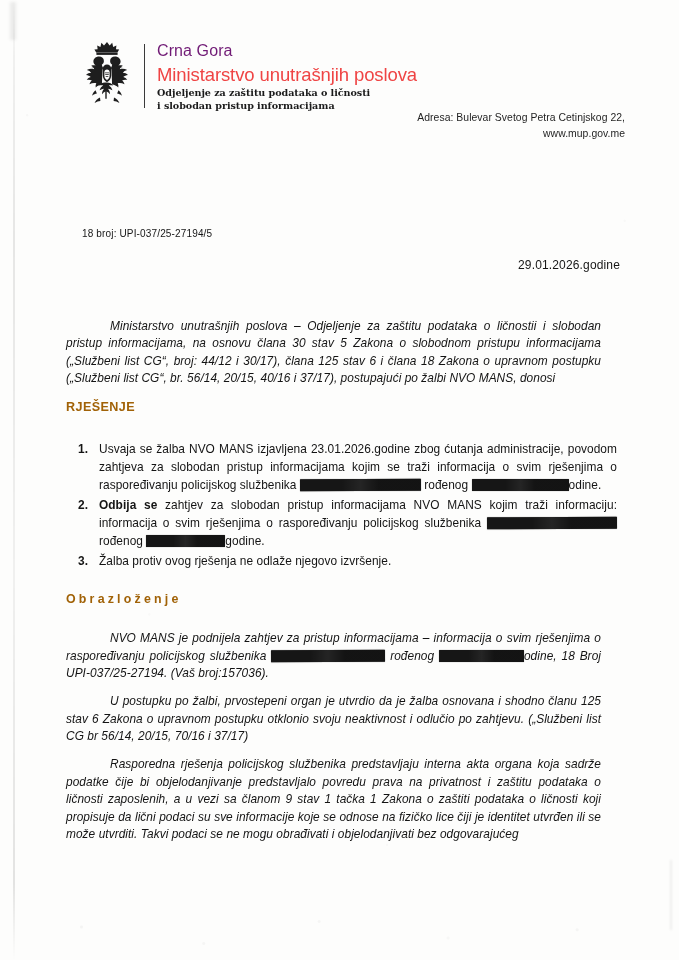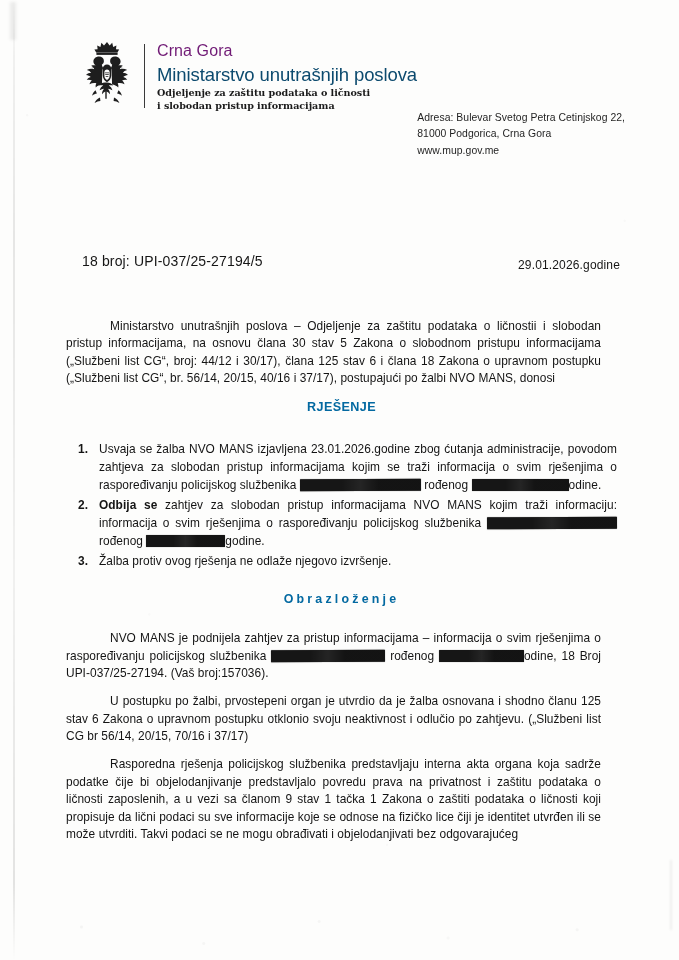--- a/index.html
+++ b/index.html
@@ -88,55 +88,54 @@
   .lh-text { padding-top: 4px; }
   .lh-country {
     font-size: 16px;
     letter-spacing: 0.1px;
     color: #701a75;
     line-height: 1.1;
     font-weight: 400;
   }
   .lh-ministry {
     font-size: 18.5px;
-    color: #0c4a6e;
+    color: #ef4444;
     line-height: 1.18;
     margin-top: 4px;
     font-weight: 400;
     letter-spacing: -0.1px;
   }
   .lh-dept {
     font-family: "DejaVu Serif", serif;
     font-size: 9.6px;
     font-weight: 700;
     line-height: 1.32;
     margin-top: 2px;
     color: #1a1a1a;
     letter-spacing: -0.05px;
   }
 
   
   .address {
     position: absolute;
     right: 54px; top: 110px;
-    text-align: left;
+    text-align: right;
     font-size: 10.4px;
     line-height: 1.58;
     color: #1f1f1f;
     letter-spacing: 0.05px;
   }
 
   
   .refno {
     position: absolute;
     left: 82px; top: 228px;
-    font-size: 14px;
+    font-size: 10px;
     color: #161616;
     letter-spacing: 0.15px;
-    margin-top: 25px;
   }
   .docdate {
     position: absolute;
     right: 59px; top: 258px;
     font-size: 12px;
     color: #161616;
     letter-spacing: 0.15px;
     text-align: center;
   }
 
@@ -148,29 +147,30 @@
   }
   p.para {
     margin: 0 16px 11px 0;
     font-size: 11.9px;
     line-height: 1.46;
     text-align: justify;
     text-indent: 44px;
     color: #141414;
     letter-spacing: 0.05px;
     text-justify: inter-word;
+    font-style: italic;
   }
 
   h2.section-title {
     margin: 12px 0 0 0;
     font-size: 12.6px;
     font-weight: 700;
-    text-align: center;
+    text-align: left;
     letter-spacing: 0.4px;
-    color: #0369a1;
+    color: #a16207;
   }
   h2.section-title.spaced {
     letter-spacing: 3.2px;
     font-size: 12.4px;
   }
 
   
   ol.decisions {
     list-style: none;
     margin: 26px 0 0 0;
@@ -277,21 +277,20 @@
       <div class="lh-ministry">Ministarstvo unutrašnjih poslova</div>
       <div class="lh-dept">
         <div>Odjeljenje za zaštitu podataka o ličnosti</div>
         <div>i slobodan pristup informacijama</div>
       </div>
     </div>
   </div>
 
   <div class="address">
     <div>Adresa: Bulevar Svetog Petra Cetinjskog 22,</div>
-    <div>81000 Podgorica, Crna Gora</div>
     <div>www.mup.gov.me</div>
   </div>
 
   <div class="refno">18 broj: UPI-037/25-27194/5</div>
   <div class="docdate">29.01.2026.godine</div>
 
   <div class="body-wrap">
 
     <p class="para">Ministarstvo unutrašnjih poslova – Odjeljenje za zaštitu podataka o ličnostii i slobodan pristup informacijama, na osnovu člana 30 stav 5 Zakona o slobodnom pristupu informacijama („Službeni list CG“, broj: 44/12 i 30/17), člana 125 stav 6 i člana 18 Zakona o upravnom postupku („Službeni list CG“, br. 56/14, 20/15, 40/16 i 37/17), postupajući po žalbi NVO MANS, donosi</p>
 

